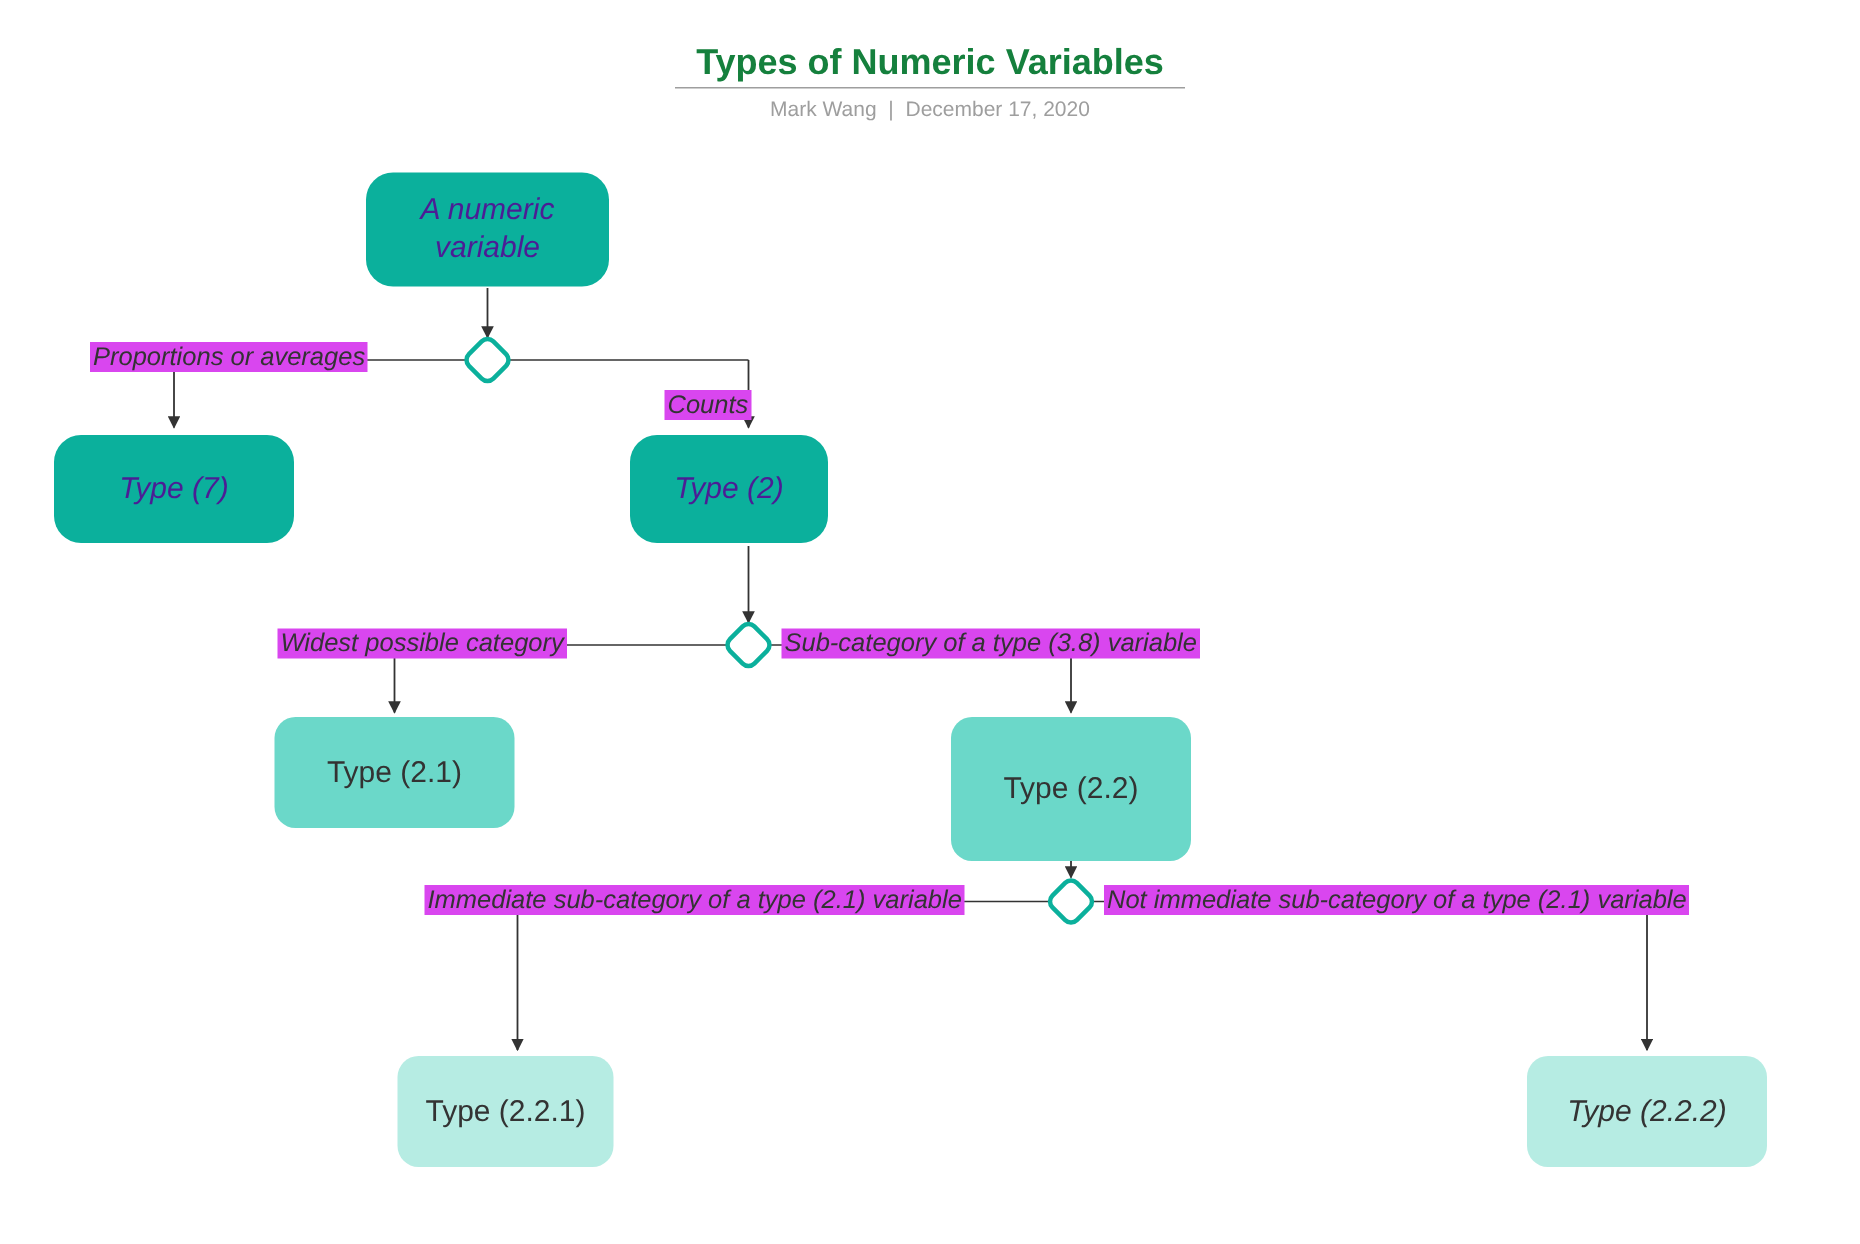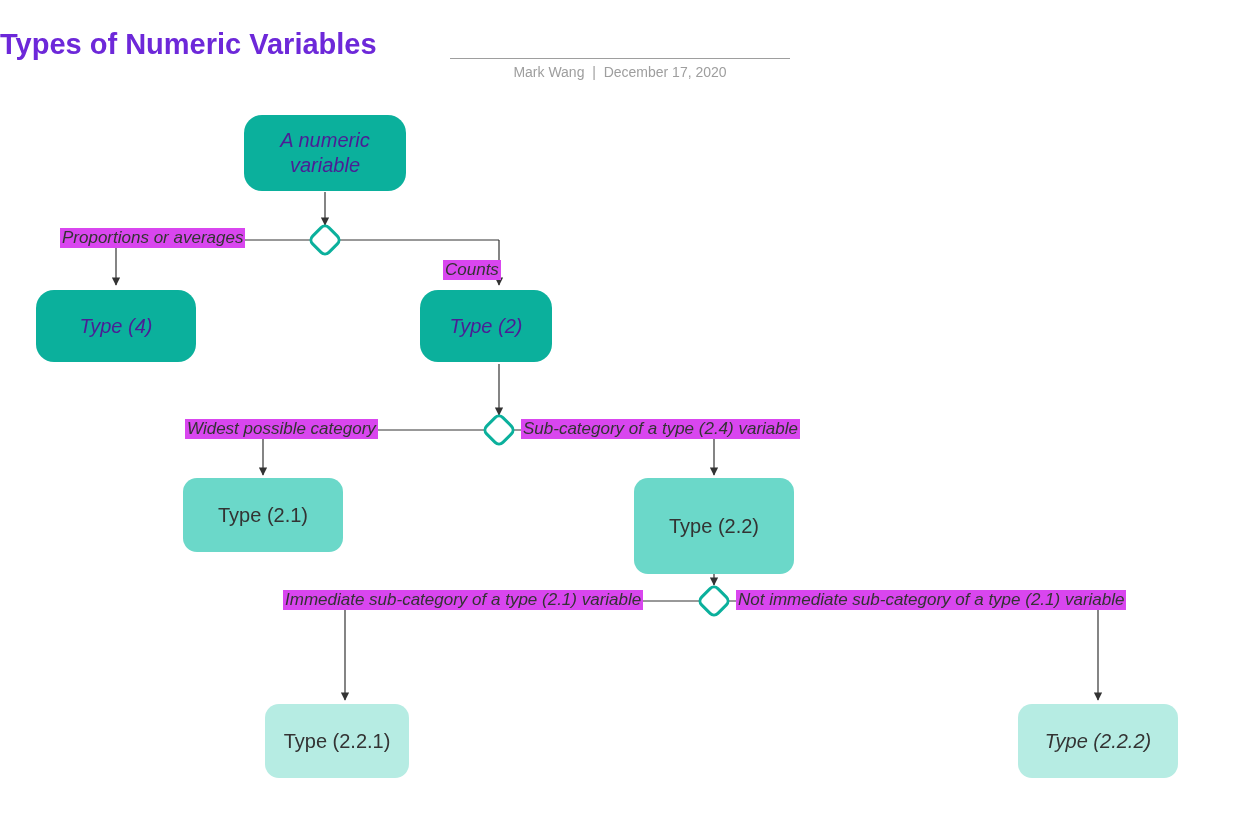--- a/index.html
+++ b/index.html
@@ -9,23 +9,24 @@
     width: 1240px;
     height: 829px;
     position: relative;
     overflow: hidden;
   }
   .title {
     position: absolute;
     top: 28px;
     left: 0;
     width: 100%;
-    font-size: 29px;
+    text-align: center;
+    font-size: 24px;
     font-weight: 700;
-    color: #6d28d9;
+    color: #15803d;
   }
   .title-underline {
     position: absolute;
     top: 58px;
     left: 50%;
     transform: translateX(-50%);
     width: 340px;
     height: 1px;
     background: #9e9e9e;
   }
@@ -130,31 +131,31 @@
 
   <line x1="701" y1="601" x2="345" y2="601" stroke="#333333" stroke-width="1"></line>
   <line x1="345" y1="601" x2="345" y2="700" stroke="#333333" stroke-width="1.2" marker-end="url(#arrow)"></line>
 
   <line x1="727" y1="601" x2="1098" y2="601" stroke="#333333" stroke-width="1"></line>
   <line x1="1098" y1="601" x2="1098" y2="700" stroke="#333333" stroke-width="1.2" marker-end="url(#arrow)"></line>
 </svg>
 
 <div class="node node-dark" style="left:244px; top:115px; width:162px; height:76px;">A numeric variable</div>
 
-<div class="node node-dark" style="left:36px; top:290px; width:160px; height:72px;">Type (4)</div>
+<div class="node node-dark" style="left:36px; top:290px; width:160px; height:72px;">Type (7)</div>
 <div class="node node-dark" style="left:420px; top:290px; width:132px; height:72px;">Type (2)</div>
 
 <div class="node node-mid" style="left:183px; top:478px; width:160px; height:74px;text-align:center;">Type (2.1)</div>
 <div class="node node-mid" style="left:634px; top:478px; width:160px; height:96px;">Type (2.2)</div>
 
 <div class="node node-light" style="left:265px; top:704px; width:144px; height:74px;">Type (2.2.1)</div>
 <div class="node node-light" style="left:1018px; top:704px; width:160px; height:74px;font-style:italic;">Type (2.2.2)</div>
 
 <div class="diamond" style="left:312px; top:227px;"></div>
 <div class="diamond" style="left:486px; top:417px;"></div>
 <div class="diamond" style="left:701px; top:588px;"></div>
 
 <div class="edge-label" style="left:60px; top:228px;">Proportions or averages</div>
 <div class="edge-label" style="left:443px; top:228px;margin-top:32px;">Counts</div>
 <div class="edge-label" style="left:185px; top:419px;">Widest possible category</div>
-<div class="edge-label" style="left:521px; top:419px;">Sub-category of a type (2.4) variable</div>
+<div class="edge-label" style="left:521px; top:419px;">Sub-category of a type (3.8) variable</div>
 <div class="edge-label" style="left:283px; top:590px;">Immediate sub-category of a type (2.1) variable</div>
 <div class="edge-label" style="left:736px; top:590px;">Not immediate sub-category of a type (2.1) variable</div>
 
 </body></html>

